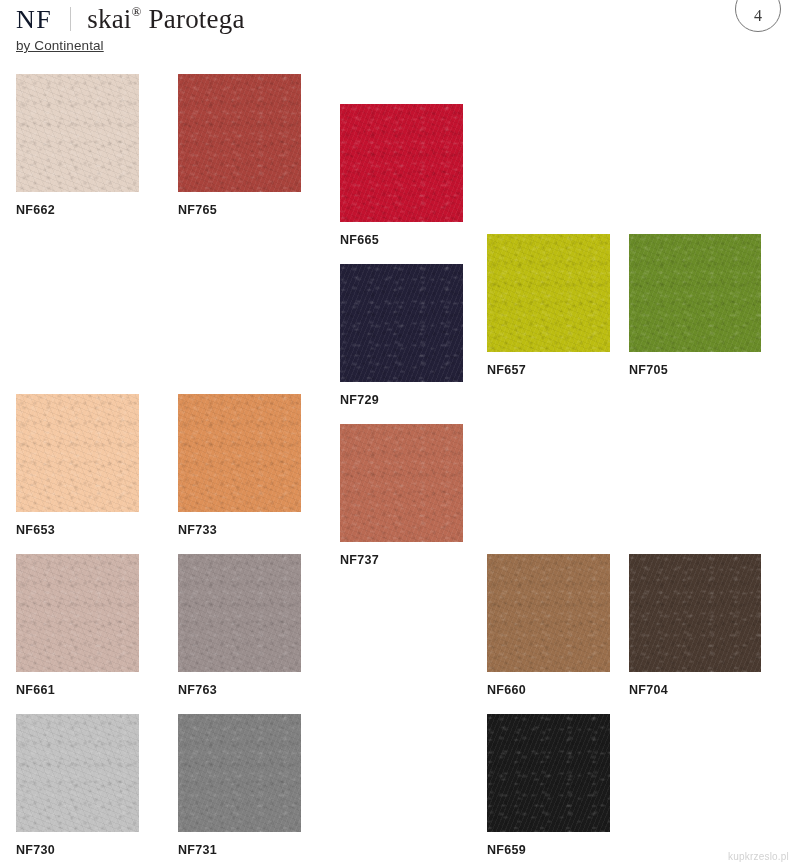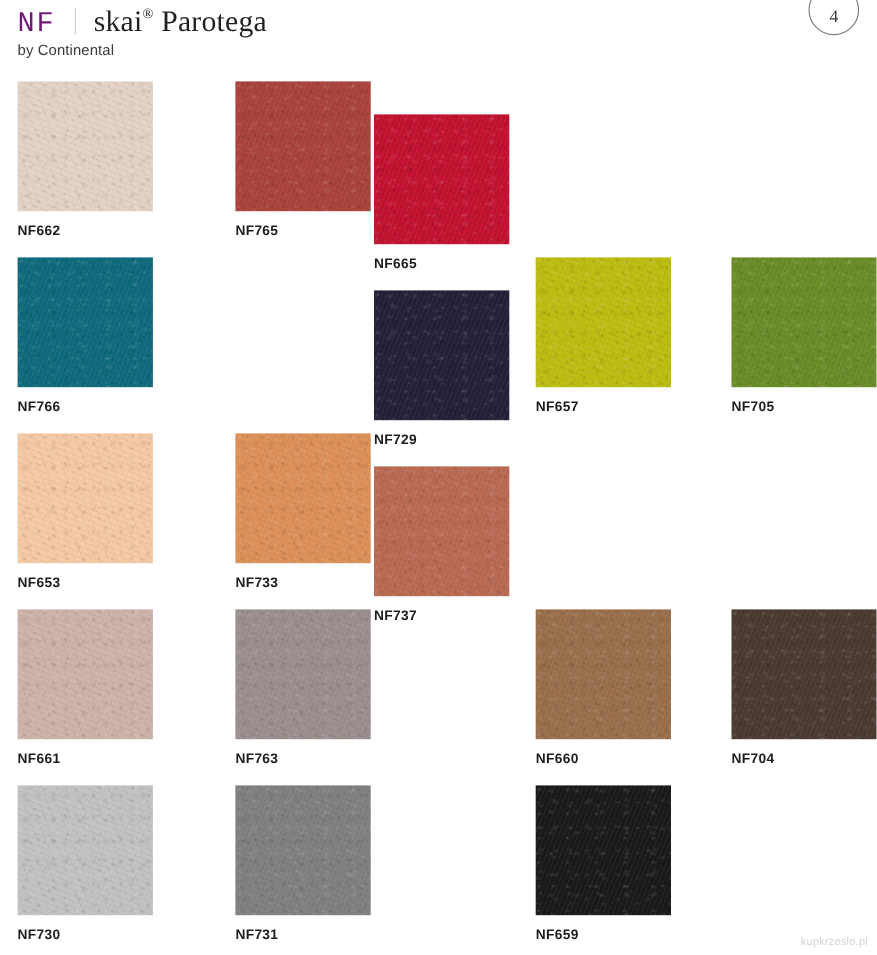--- a/index.html
+++ b/index.html
@@ -24,23 +24,23 @@
     width: 765px;
     height: 62px;
   }
   .brand-line {
     display: flex;
     align-items: baseline;
     height: 34px;
     padding-top: 4px;
   }
   .brand-nf {
-    font-family: Liberation Mono, monospace;
+    font-family: Liberation Serif, serif;
     font-size: 26px;
-    color: #701a75;
+    color: #0f172a;
     letter-spacing: 1.5px;
     line-height: 1;
   }
   .brand-divider {
     display: inline-block;
     width: 1px;
     height: 24px;
     background: #c8c8c8;
     margin: 0 16px 0 18px;
     position: relative;
@@ -60,20 +60,21 @@
     vertical-align: super;
     position: relative;
     top: -2px;
   }
   .brand-sub {
     font-family: "Liberation Sans", sans-serif;
     font-size: 13.5px;
     color: #3a3a3a;
     margin-top: 4px;
     letter-spacing: 0.1px;
+    text-decoration: underline;
   }
 
   
   .page-badge {
     position: absolute;
     right: 16px;
     top: -14px;
     width: 46px;
     height: 46px;
     border: 1px solid #777;
@@ -102,24 +103,24 @@
     position: relative;
     height: 160px;
     width: 695px;
   }
   .cell {
     position: absolute;
     top: 0;
     width: 123px;
   }
   .cell.c0 { left: 16px; }
-  .cell.c1 { left: 178px; margin-left: 36px; }
+  .cell.c1 { left: 178px; }
   .cell.c2 { left: 340px; margin-top: 30px; }
   .cell.c3 { left: 487px; }
-  .cell.c4 { left: 665px; width: 132px; }
+  .cell.c4 { left: 629px; width: 132px; }
 
   .swatch {
     width: 100%;
     height: 118px;
     position: relative;
     overflow: hidden;
   }
   
   .swatch::before {
     content: "";
@@ -201,24 +202,20 @@
       <div class="cell c1">
         <div class="swatch" style="background-color: rgb(169, 67, 60);"></div>
         <div class="label">NF765</div>
       </div>
       <div class="cell c2">
         <div class="swatch" style="background-color: rgb(195, 18, 47);"></div>
         <div class="label">NF665</div>
       </div>
     </div>
     <div class="row">
-      <div class="cell c0">
-        <div class="swatch" style="background-color: rgb(14, 106, 124);"></div>
-        <div class="label">NF766</div>
-      </div>
       <div class="cell c2">
         <div class="swatch" style="background-color: rgb(35, 32, 56);"></div>
         <div class="label">NF729</div>
       </div>
       <div class="cell c3">
         <div class="swatch" style="background-color: rgb(188, 189, 17);"></div>
         <div class="label">NF657</div>
       </div>
       <div class="cell c4">
         <div class="swatch" style="background-color: rgb(106, 140, 40);"></div>

